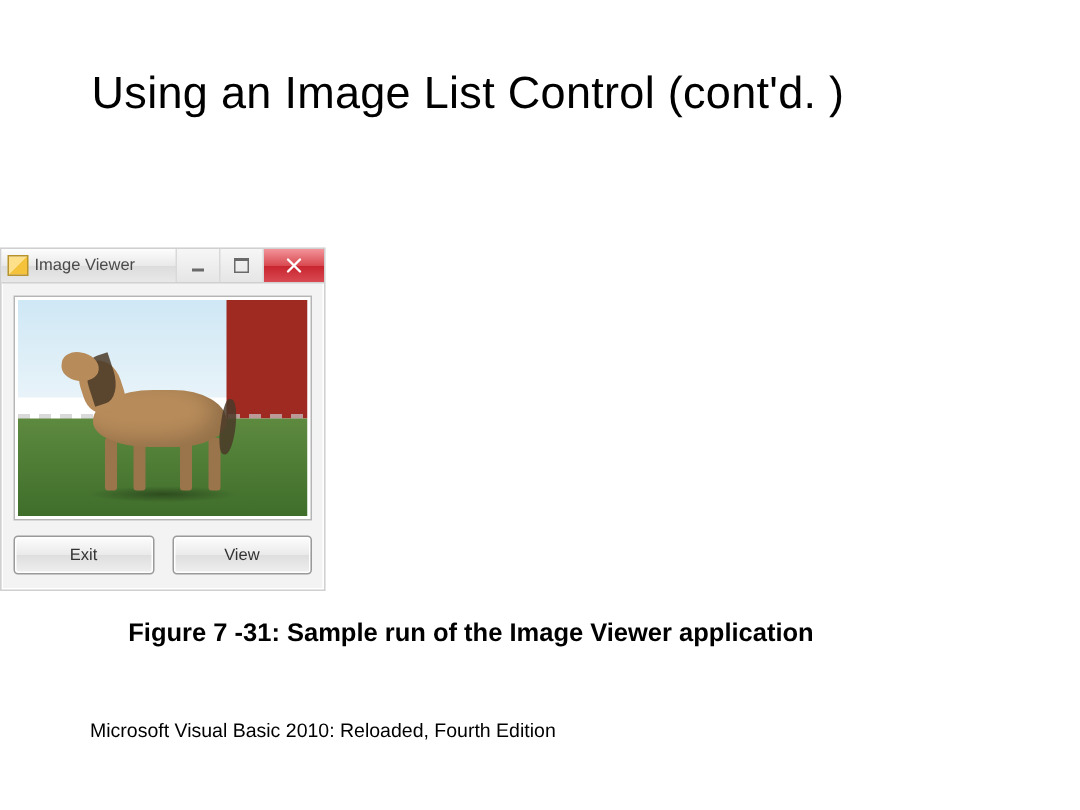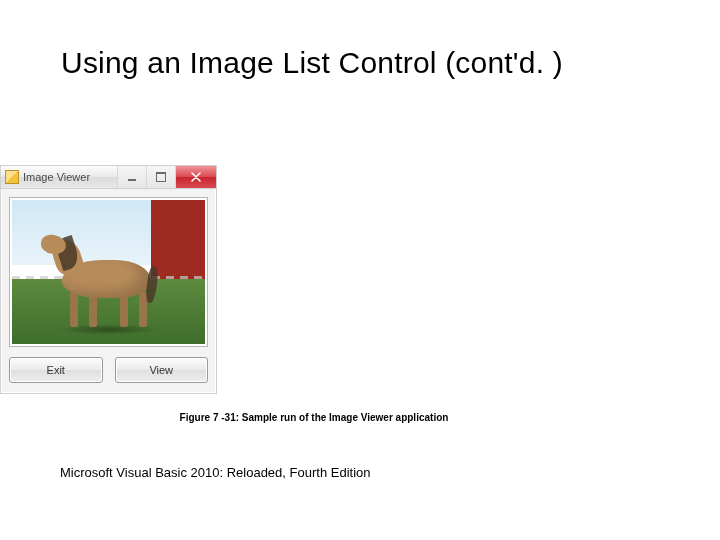--- a/index.html
+++ b/index.html
@@ -184,27 +184,27 @@
     box-shadow: inset 0 0 0 1px #fff;
     filter: blur(0.4px);
   }
 
   .caption {
     position: absolute;
     top: 412px;
     left: 4px;
     right: 0;
     text-align: center;
-    font-size: 10px;
+    font-size: 17px;
     font-weight: 700;
   }
   .footer {
     position: absolute;
     left: 60px;
-    bottom: 60px;
+    bottom: 46px;
     font-size: 13px;
   }
 </style>
 </head>
 <body>
 
 <div class="slide">
 
   <div class="title">Using an Image List Control (cont'd. )</div>
 

